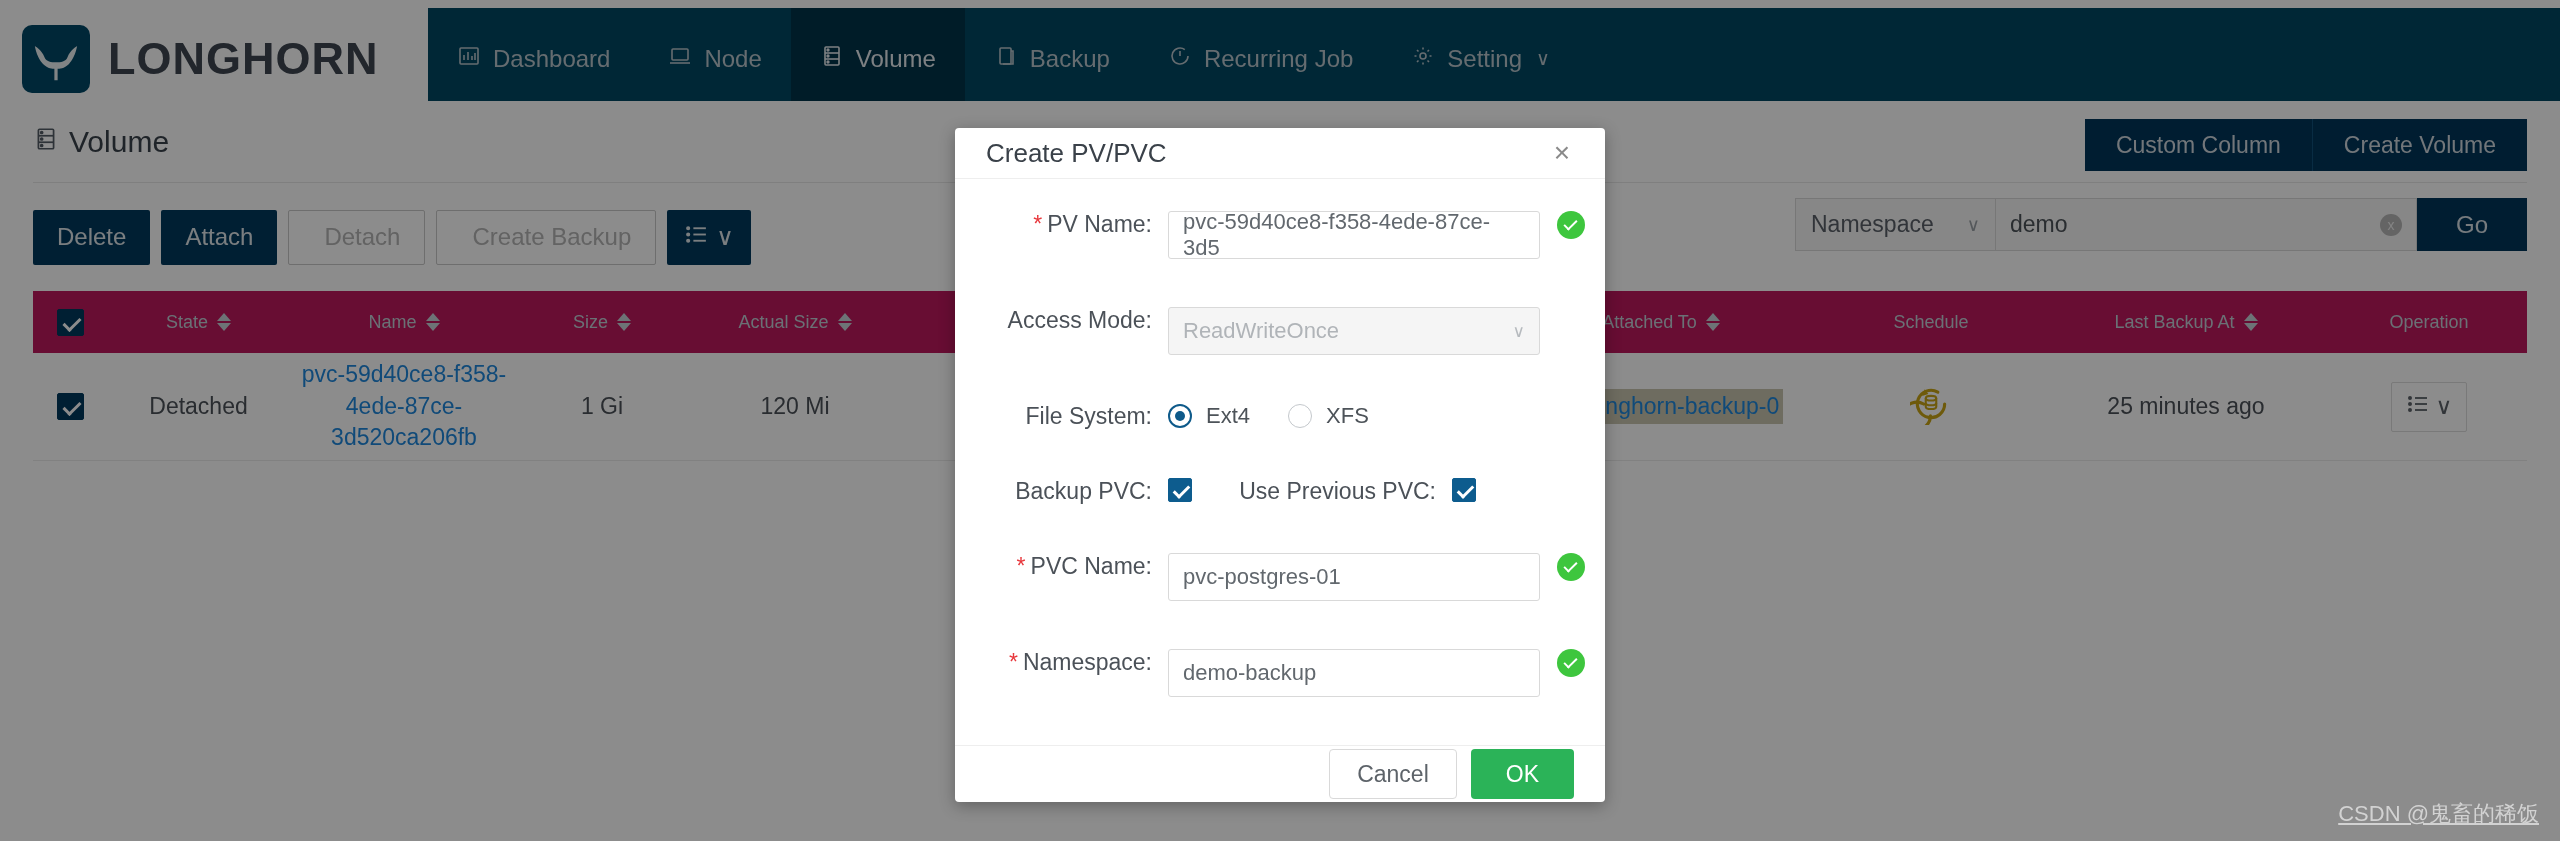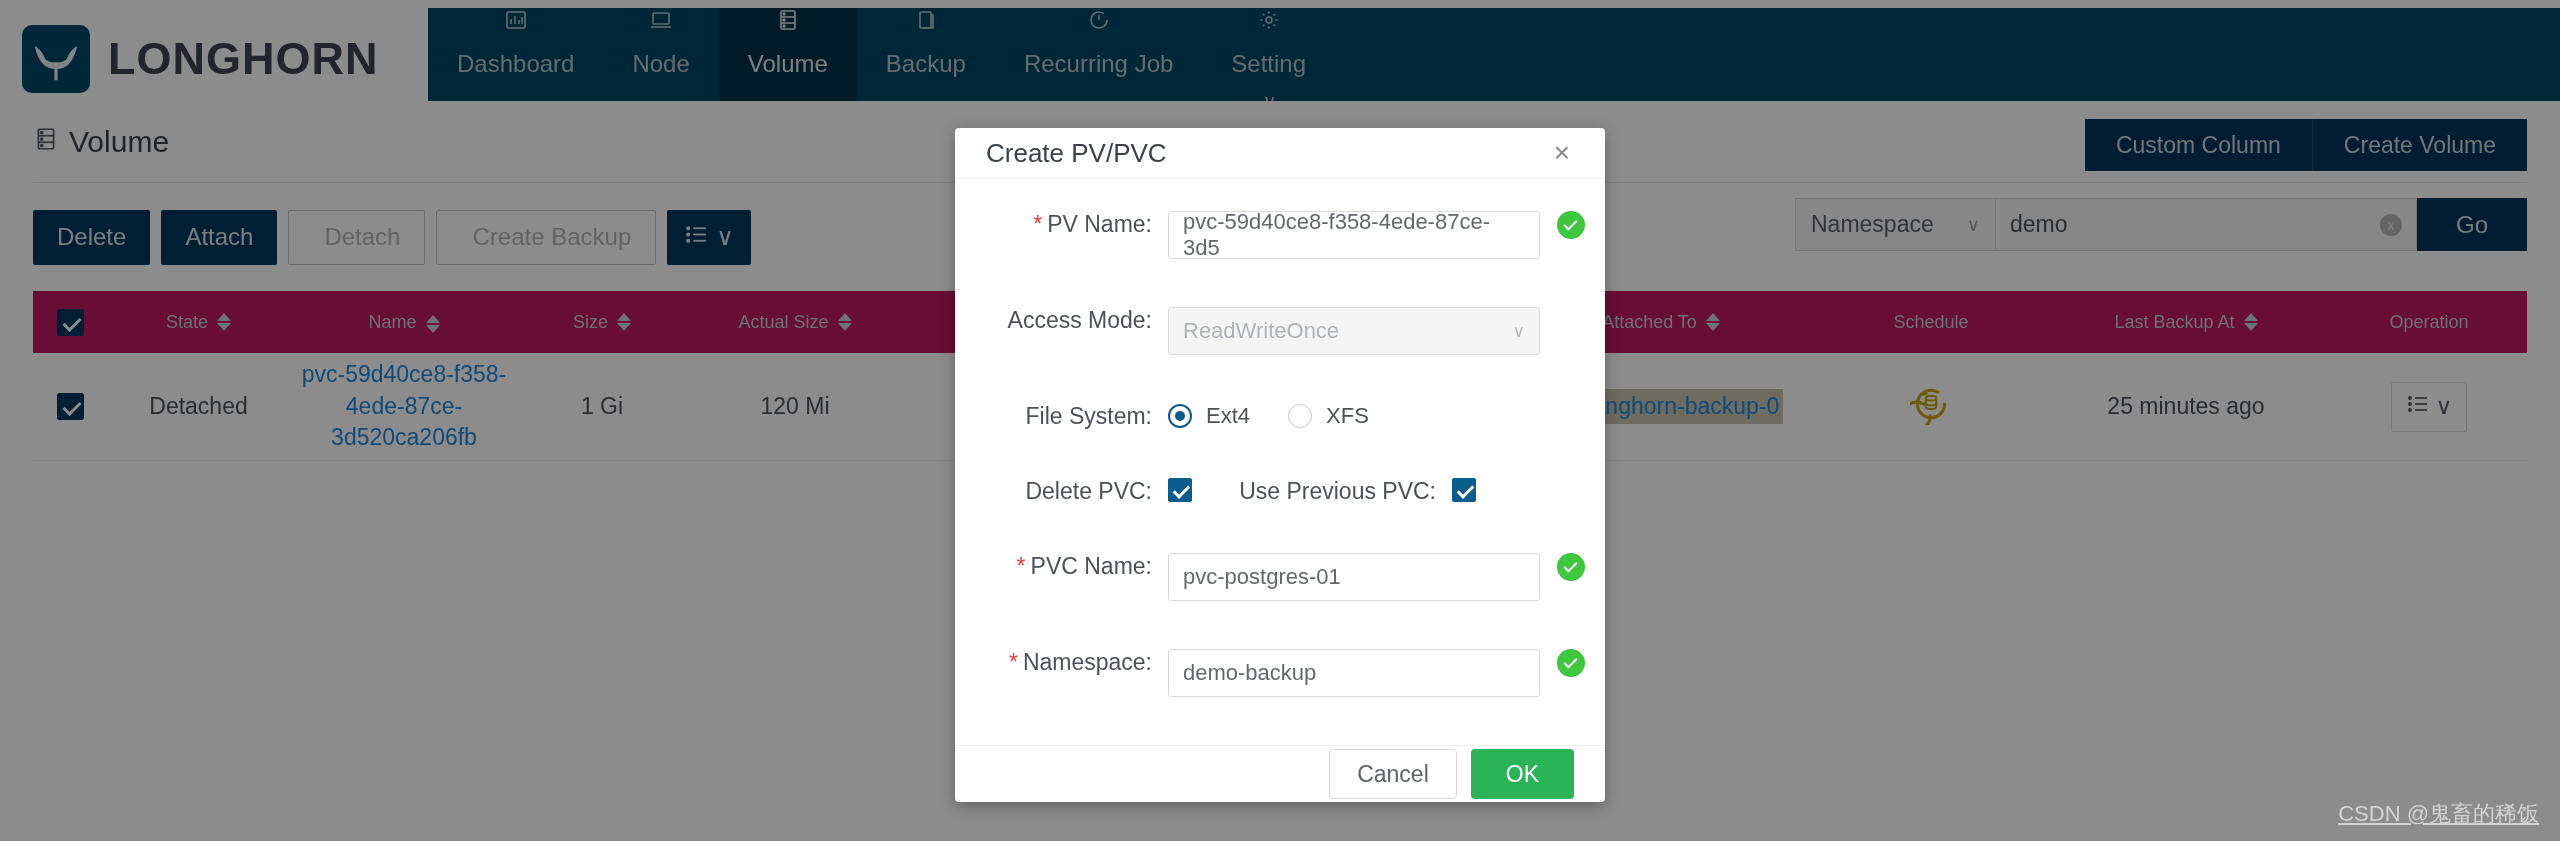--- a/index.html
+++ b/index.html
@@ -37,21 +37,20 @@
   .navlinks {
     flex: 1; height: 101px; background: #014863;
     display: flex; align-items: stretch;
   }
   .navlink {
     display: flex; align-items: center; gap: 12px;
     padding: 0 29px;
     color: #b9c5cc; font-size: 24px;
     cursor: pointer;
     white-space: nowrap;
-    flex-direction: column;
   }
   .navlink.active { background: #00334a; color: #e4eaee; }
   .navlink svg { width: 24px; height: 24px; flex: none; }
   .chev-small { font-size: 19px; margin-left: 2px; }
 
   
   .page {
     position: absolute; top: 101px; left: 0;
     width: 2560px; height: 740px;
     background: #fff;
@@ -145,21 +144,21 @@
   }
   .tbody-row {
     display: flex; align-items: center;
     min-height: 108px; background: #ffffff;
     border-bottom: 1px solid #ececec;
     font-size: 23px; color: #4b5158;
   }
   .c { display: flex; align-items: center; justify-content: center; gap: 9px; text-align: center; }
   .c-check { width: 74px; }
   .c-state { width: 183px; }
-  .c-name  { width: 228px; align-items: flex-end; }
+  .c-name  { width: 228px; }
   .c-size  { width: 168px; }
   .c-asize { width: 218px; }
   .c-spacer{ flex: 1; }
   .c-att   { width: 320px; }
   .c-sched { width: 220px; }
   .c-last  { width: 290px; }
   .c-op    { width: 196px; }
 
   .sorter {
     display: inline-flex; flex-direction: column; gap: 2px;
@@ -578,21 +577,21 @@
         <div class="flabel">File System:</div>
         <div class="radio-grp">
           <span class="radio on"></span>
           <span class="radio-label">Ext4</span>
           <span class="radio"></span>
           <span>XFS</span>
         </div>
       </div>
 
       <div class="frow">
-        <div class="flabel">Delete PVC:</div>
+        <div class="flabel">Backup PVC:</div>
         <span class="cb-sm"></span>
         <div class="flabel" style="width:260px;">Use Previous PVC:</div>
         <span class="cb-sm"></span>
       </div>
 
       <div class="frow">
         <div class="flabel">
           <span class="req">*</span><span>PVC Name:</span>
         </div>
         <div class="fctl">pvc-postgres-01</div>

